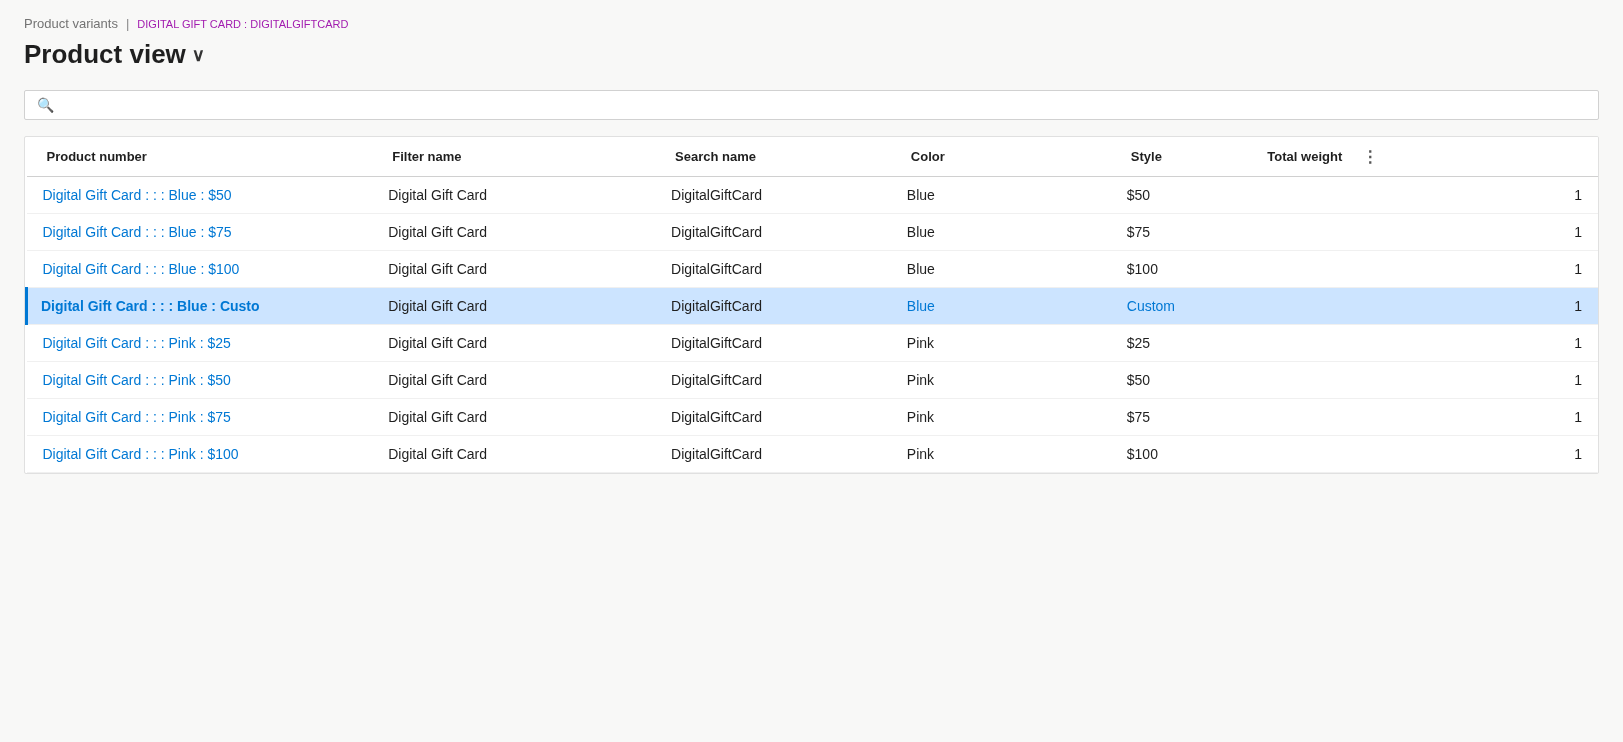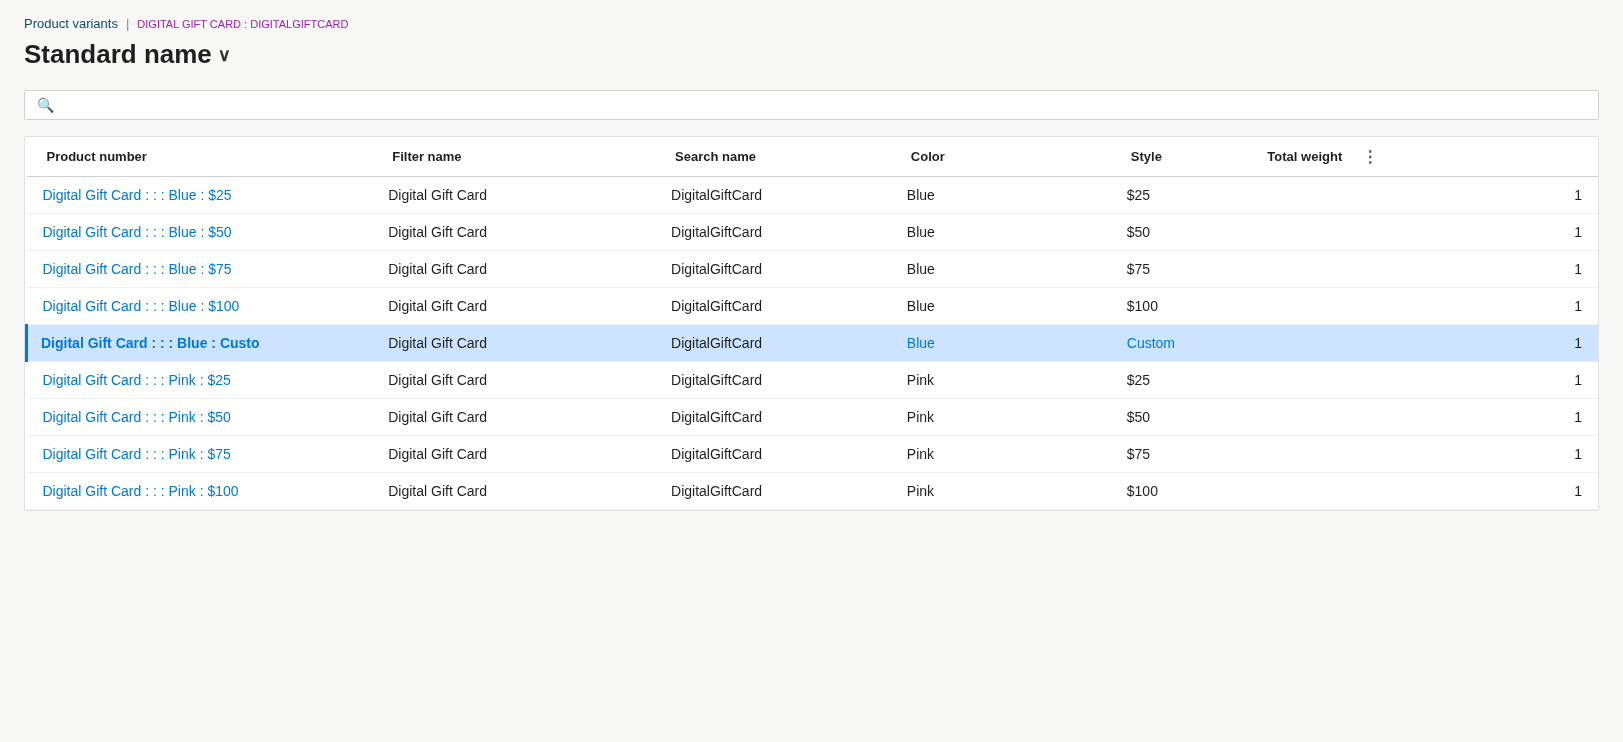--- a/index.html
+++ b/index.html
@@ -25,21 +25,21 @@
     .breadcrumb {
       display: flex;
       align-items: center;
       gap: 8px;
       font-size: 13px;
       color: #555;
       margin-bottom: 8px;
     }
 
     .breadcrumb-item {
-      color: #0c4a6e;
+      color: #737373;
       text-align: center;
     }
 
     .breadcrumb-separator {
       color: #888;
     }
 
     .breadcrumb-current {
       color: #a21caf;
       text-transform: uppercase;
@@ -176,21 +176,21 @@
 
 <div class="page-container">
 
   <div class="breadcrumb">
     <span class="breadcrumb-item">Product variants</span>
     <span class="breadcrumb-separator">|</span>
     <span class="breadcrumb-current">DIGITAL GIFT CARD : DIGITALGIFTCARD</span>
   </div>
 
   <div class="page-title">
-    <span>Standard name</span>
+    <span>Product view</span>
     <span class="chevron">∨</span>
   </div>
 
   <div class="filter-container">
     <span class="filter-icon">🔍</span>
   </div>
 
   <div class="table-wrapper">
     <table>
       <thead>
@@ -213,28 +213,20 @@
           <th class="col-total-weight">
             <div class="th-total-weight">
               <span>Total weight</span>
               <span class="more-icon">⋮</span>
             </div>
           </th>
         </tr>
       </thead>
       <tbody id="table-body">
 
-      <tr>
-            <td class="col-product-number"><a class="link-text" href="#">Digital Gift Card : : : Blue : $25</a></td>
-            <td class="col-product-name">Digital Gift Card</td>
-            <td class="col-search-name">DigitalGiftCard</td>
-            <td class="col-color">Blue</td>
-            <td class="col-style">$25</td>
-            <td class="col-total-weight right-align">1</td>
-          </tr>
           <tr>
             <td class="col-product-number"><a class="link-text" href="#">Digital Gift Card : : : Blue : $50</a></td>
             <td class="col-product-name">Digital Gift Card</td>
             <td class="col-search-name">DigitalGiftCard</td>
             <td class="col-color">Blue</td>
             <td class="col-style">$50</td>
             <td class="col-total-weight right-align">1</td>
           </tr>
           <tr>
             <td class="col-product-number"><a class="link-text" href="#">Digital Gift Card : : : Blue : $75</a></td>

